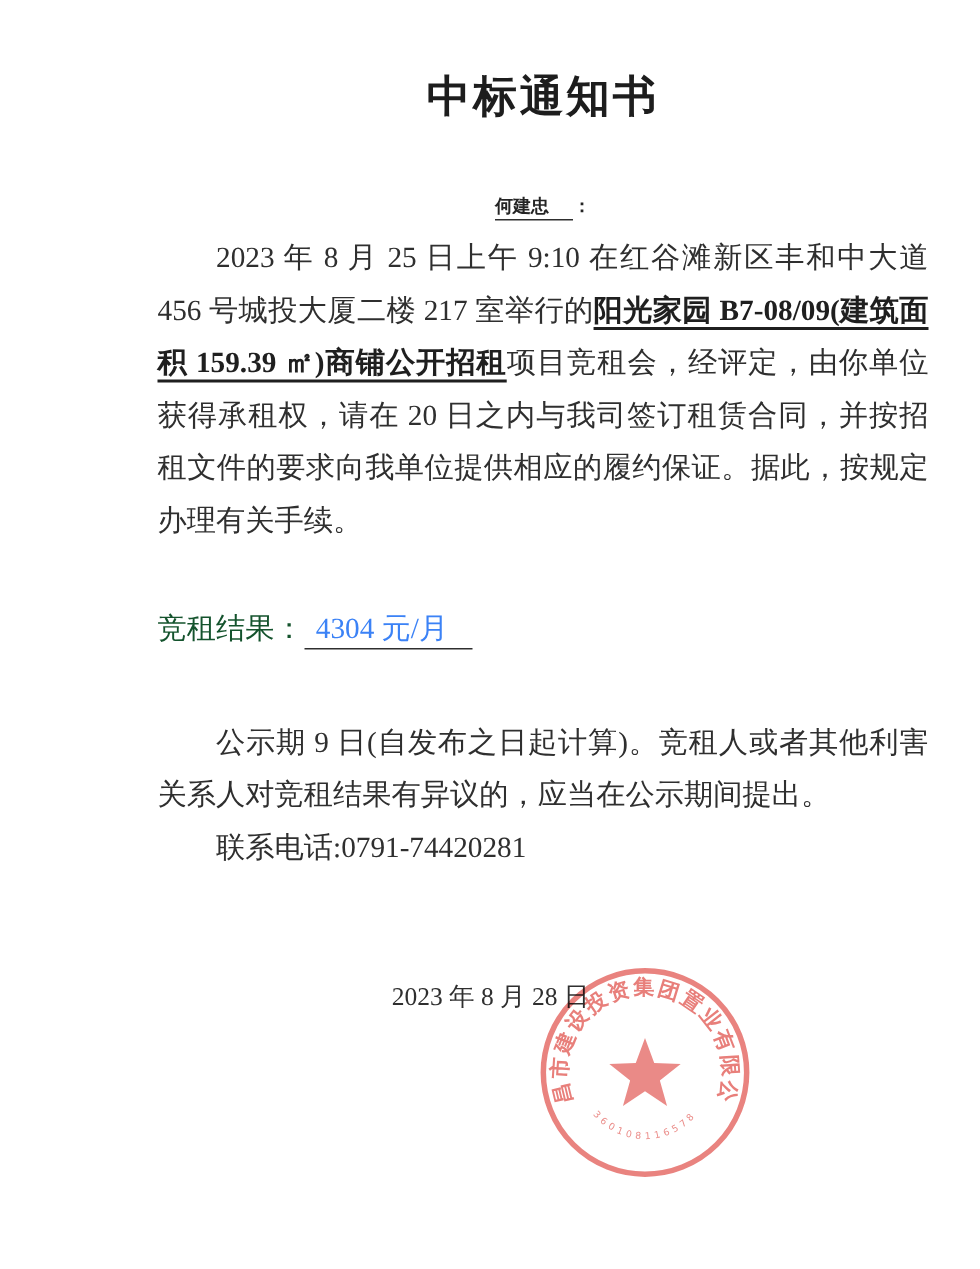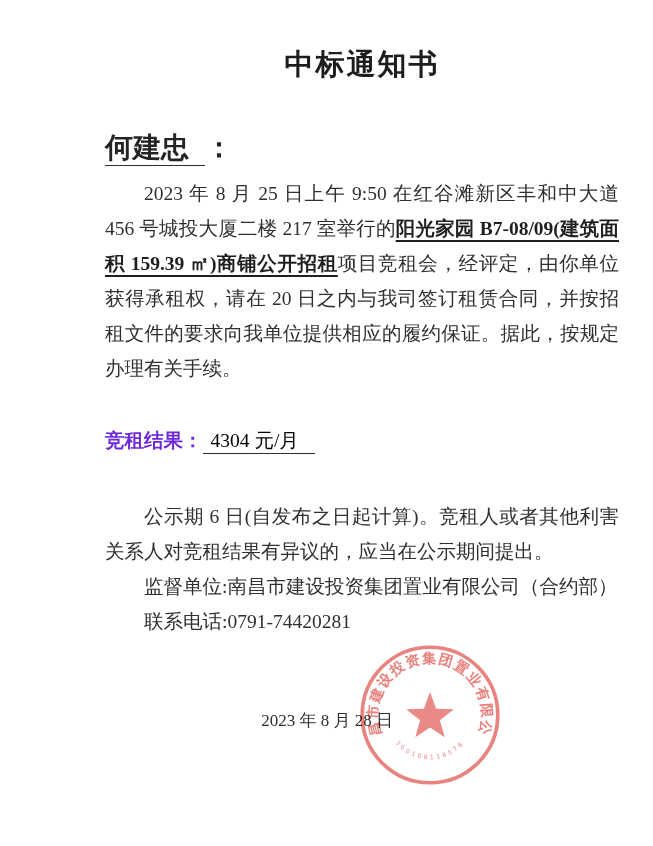--- a/index.html
+++ b/index.html
@@ -16,23 +16,24 @@
   .doc-title {
     margin:0;
     font-size:29px;
     font-weight:700;
     letter-spacing:2px;
     text-align:center;
     color:#1d1d1d;
   }
   .recipient-line {
     margin-top:44px;
-    font-size:28px;
+    font-size:12px;
     font-weight:700;
     color:#242424;
+    text-align:center;
   }
   .recipient-name {
     border-bottom:1.5px solid #2e2e2e;
     padding-right:16px;
     padding-bottom:2px;
   }
   .para {
     margin:0;
     font-size:19.5px;
     line-height:35px;
@@ -45,25 +46,25 @@
     color:#1f1f1f;
     text-decoration:underline;
     text-underline-offset:5px;
     text-decoration-thickness:1.5px;
   }
   .result-line {
     margin-top:41px;
     font-size:19.5px;
     line-height:28px;
   }
-  .result-label { font-weight:700; color:#6d28d9; }
+  .result-label { font-weight:400; color:#14532d; }
   .result-value {
     border-bottom:1.5px solid #2e2e2e;
     padding:0 16px 2px 8px;
-    color:#000000;
+    color:#3b82f6;
   }
   .para2 { margin-top:44px; text-indent:39px; }
   .plain-line {
     margin:0;
     font-size:19.5px;
     line-height:35px;
     text-indent:39px;
     color:#2f2f2f;
   }
   .signature-block { margin-top:70px; }
@@ -103,27 +104,26 @@
 </style>
 </head>
 <body>
 
 <div class="page">
 
   <h1 class="doc-title">中标通知书</h1>
 
   <div class="recipient-line"><span class="recipient-name">何建忠</span><span>：</span></div>
 
-  <p class="para para1"><span>2023 年 8 月 25 日上午 9:50 在红谷滩新区丰和中大道 456 号城投大厦二楼 217 室举行的</span><span class="bold-underline">阳光家园 B7-08/09(建筑面积 159.39 ㎡)商铺公开招租</span><span>项目竞租会，经评定，由你单位获得承租权，请在 20 日之内与我司签订租赁合同，并按招租文件的要求向我单位提供相应的履约保证。据此，按规定办理有关手续。</span></p>
+  <p class="para para1"><span>2023 年 8 月 25 日上午 9:10 在红谷滩新区丰和中大道 456 号城投大厦二楼 217 室举行的</span><span class="bold-underline">阳光家园 B7-08/09(建筑面积 159.39 ㎡)商铺公开招租</span><span>项目竞租会，经评定，由你单位获得承租权，请在 20 日之内与我司签订租赁合同，并按招租文件的要求向我单位提供相应的履约保证。据此，按规定办理有关手续。</span></p>
 
   <div class="result-line"><span class="result-label">竞租结果：</span><span class="result-value">4304 元/月</span></div>
 
-  <p class="para para2">公示期 6 日(自发布之日起计算)。竞租人或者其他利害关系人对竞租结果有异议的，应当在公示期间提出。</p>
+  <p class="para para2">公示期 9 日(自发布之日起计算)。竞租人或者其他利害关系人对竞租结果有异议的，应当在公示期间提出。</p>
 
-  <p class="plain-line">监督单位:南昌市建设投资集团置业有限公司（合约部）</p>
   <p class="plain-line">联系电话:0791-74420281</p>
 
   <div class="signature-block">
     <p class="sig-date">2023 年 8 月 28 日</p>
   </div>
 
   <svg class="seal" viewBox="0 0 140 140" xmlns="http://www.w3.org/2000/svg" aria-hidden="true">
     <defs>
       <path id="seal-arc-top" d="M 23,87 A 50,50 0 1 1 117,87" fill="none"></path>
       <path id="seal-arc-bottom" d="M 33,91.5 A 43,43 0 0 0 107,91.5" fill="none"></path>

